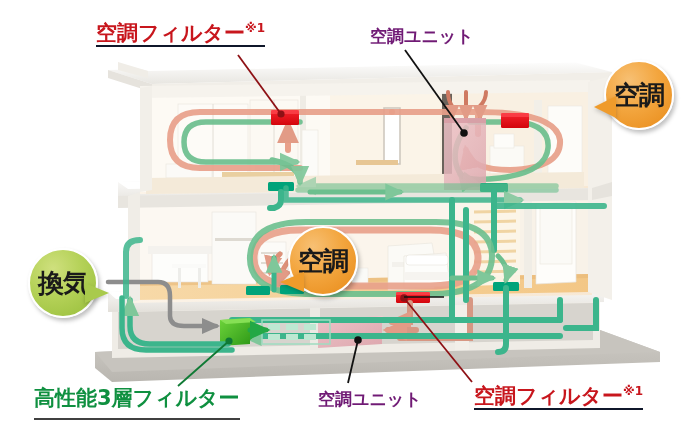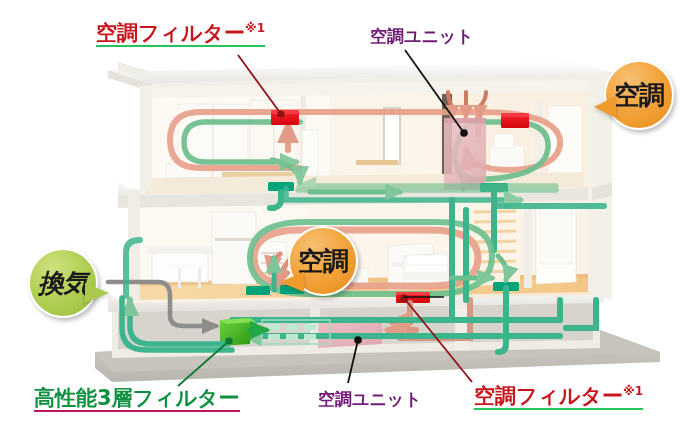--- a/index.html
+++ b/index.html
@@ -32,28 +32,28 @@
   .lbl {
     position: absolute;
     white-space: nowrap;
     font-weight: bold;
     letter-spacing: 0px;
     line-height: 1.05;
   }
   .lbl-red {
     color: #c8161d;
     font-size: 21px;
-    border-bottom: 2px solid #22c55e;
+    border-bottom: 2px solid #0f172a;
     padding-bottom: 1px;
   }
   .lbl-green {
     color: #0f9040;
     font-size: 21px;
-    border-bottom: 2px solid #be185d;
-    padding-bottom: 1px;
+    border-bottom: 2px solid #404040;
+    padding-bottom: 9px;
   }
   .lbl-black {
     color: #701a75;
     font-size: 17px;
   }
   .sup {
     font-size: 12px;
     vertical-align: super;
     font-weight: bold;
   }
@@ -73,21 +73,20 @@
     letter-spacing: -1px;
     box-shadow: 2px 3px 4px rgba(0,0,0,0.25);
     border: 2px solid #ffffff;
     box-sizing: border-box;
   }
   .badge-orange {
     background: radial-gradient(circle at 35% 28%, #f7c074 0%, #f3a63f 45%, #e88a18 100%);
   }
   .badge-green {
     background: radial-gradient(circle at 35% 28%, #cfe07e 0%, #b4d157 45%, #96bd3a 100%);
-    font-style: italic;
   }
   .badge .tail {
     position: absolute;
     width: 0; height: 0;
   }
   
   .tail-dl {
     left: -12px; bottom: 10px;
     border-top: 11px solid transparent;
     border-bottom: 11px solid transparent;

